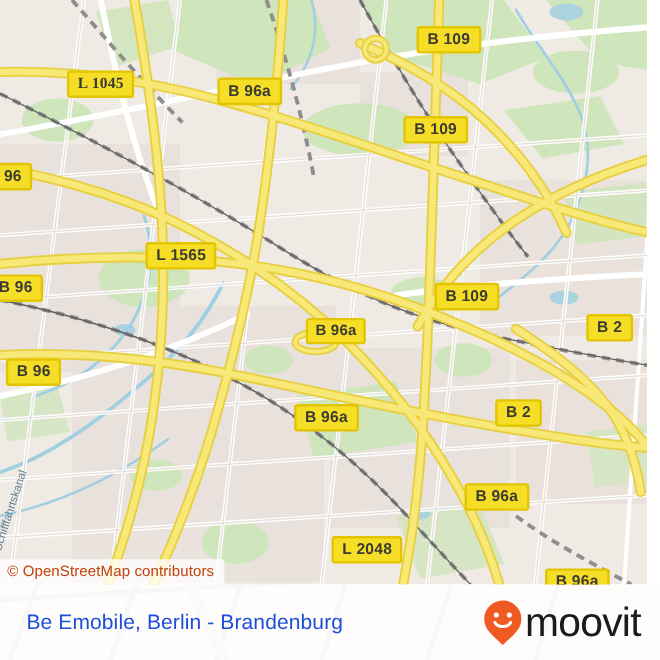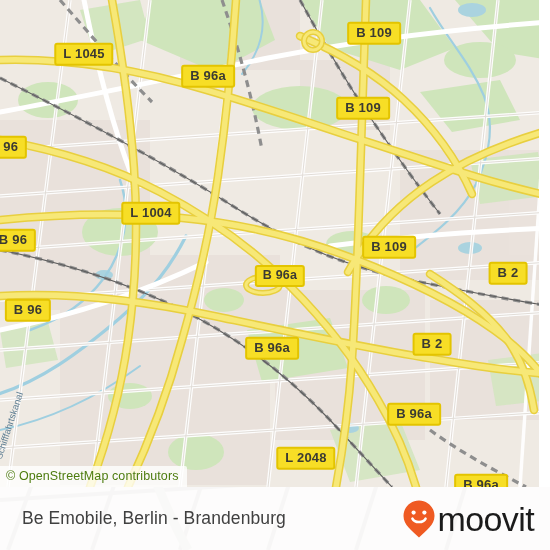--- a/index.html
+++ b/index.html
@@ -13,21 +13,21 @@
 
   
   .map{position:absolute;left:0;top:0;width:539px;height:487px;overflow:hidden;background:#efeae3;}
   .map-canvas{position:absolute;left:0;top:0;width:550px;height:487px;}
 
   
   .osm-attr{
     position:absolute;left:0;bottom:0;
     background:rgba(255,255,255,0.78);
     padding:3px 8px 4px 6px;
-    font-size:12.5px;color:#4d7c0f;letter-spacing:.1px;
+    font-size:12.5px;color:#c2410c;letter-spacing:.1px;
     border-top-right-radius:2px;
     white-space:nowrap;z-index:40;
   }
 
   
   .card{
     position:absolute;left:192px;top:124px;width:166px;
     border-radius:3px;
     box-shadow:0 2px 7px rgba(0,0,0,.33);
     z-index:60;
@@ -75,21 +75,21 @@
 
   
   .bottombar{
     position:absolute;left:0;top:487px;width:550px;height:63px;
     background:#ffffff;overflow:hidden;
     display:flex;align-items:center;
   }
   .bottombar-wash{position:absolute;left:0;top:-487px;width:550px;height:550px;opacity:.10;}
   .place-title{
     position:relative;z-index:2;
-    margin-left:22px;font-size:17.5px;color:#404040;letter-spacing:.1px;white-space:nowrap;
+    margin-left:22px;font-size:17.5px;color:#1d4ed8;letter-spacing:.1px;white-space:nowrap;
   }
   .brand{
     position:relative;z-index:2;margin-left:auto;margin-right:16px;
     display:flex;align-items:center;gap:1px;
   }
   .brand-word{font-size:34px;color:#1b1b1b;letter-spacing:-.6px;line-height:1;font-weight:normal;}
 </style>
 </head>
 <body>
 
@@ -238,25 +238,25 @@
           <ellipse cx="263" cy="285" rx="17" ry="8"></ellipse>
       </g>
       <g fill="none" stroke="#f7e877" stroke-width="3">
         <circle cx="313" cy="41" r="9"></circle>
           <ellipse cx="263" cy="285" rx="17" ry="8"></ellipse>
       </g>
     </svg>
 
     <div>
       <div class="shield" style="left:374px;top:33px;">B 109</div>
-      <div class="shield" style="left:84px;top:54px;">L 1045</div>
+      <div class="shield" style="left:84px;top:70px;font-family:Liberation Serif, serif;">L 1045</div>
       <div class="shield" style="left:208px;top:76px;">B 96a</div>
       <div class="shield" style="left:363px;top:108px;">B 109</div>
       <div class="shield" style="left:4px;top:147px;">B 96</div>
-      <div class="shield" style="left:151px;top:213px;">L 1004</div>
+      <div class="shield" style="left:151px;top:213px;">L 1565</div>
       <div class="shield" style="left:13px;top:240px;">B 96</div>
       <div class="shield" style="left:389px;top:247px;">B 109</div>
       <div class="shield small" style="left:280px;top:276px;">B 96a</div>
       <div class="shield" style="left:508px;top:273px;">B 2</div>
       <div class="shield" style="left:28px;top:310px;">B 96</div>
       <div class="shield" style="left:432px;top:344px;">B 2</div>
       <div class="shield" style="left:272px;top:348px;">B 96a</div>
       <div class="shield" style="left:414px;top:414px;">B 96a</div>
       <div class="shield" style="left:306px;top:458px;">L 2048</div>
       <div class="shield" style="left:481px;top:485px;">B 96a</div>

